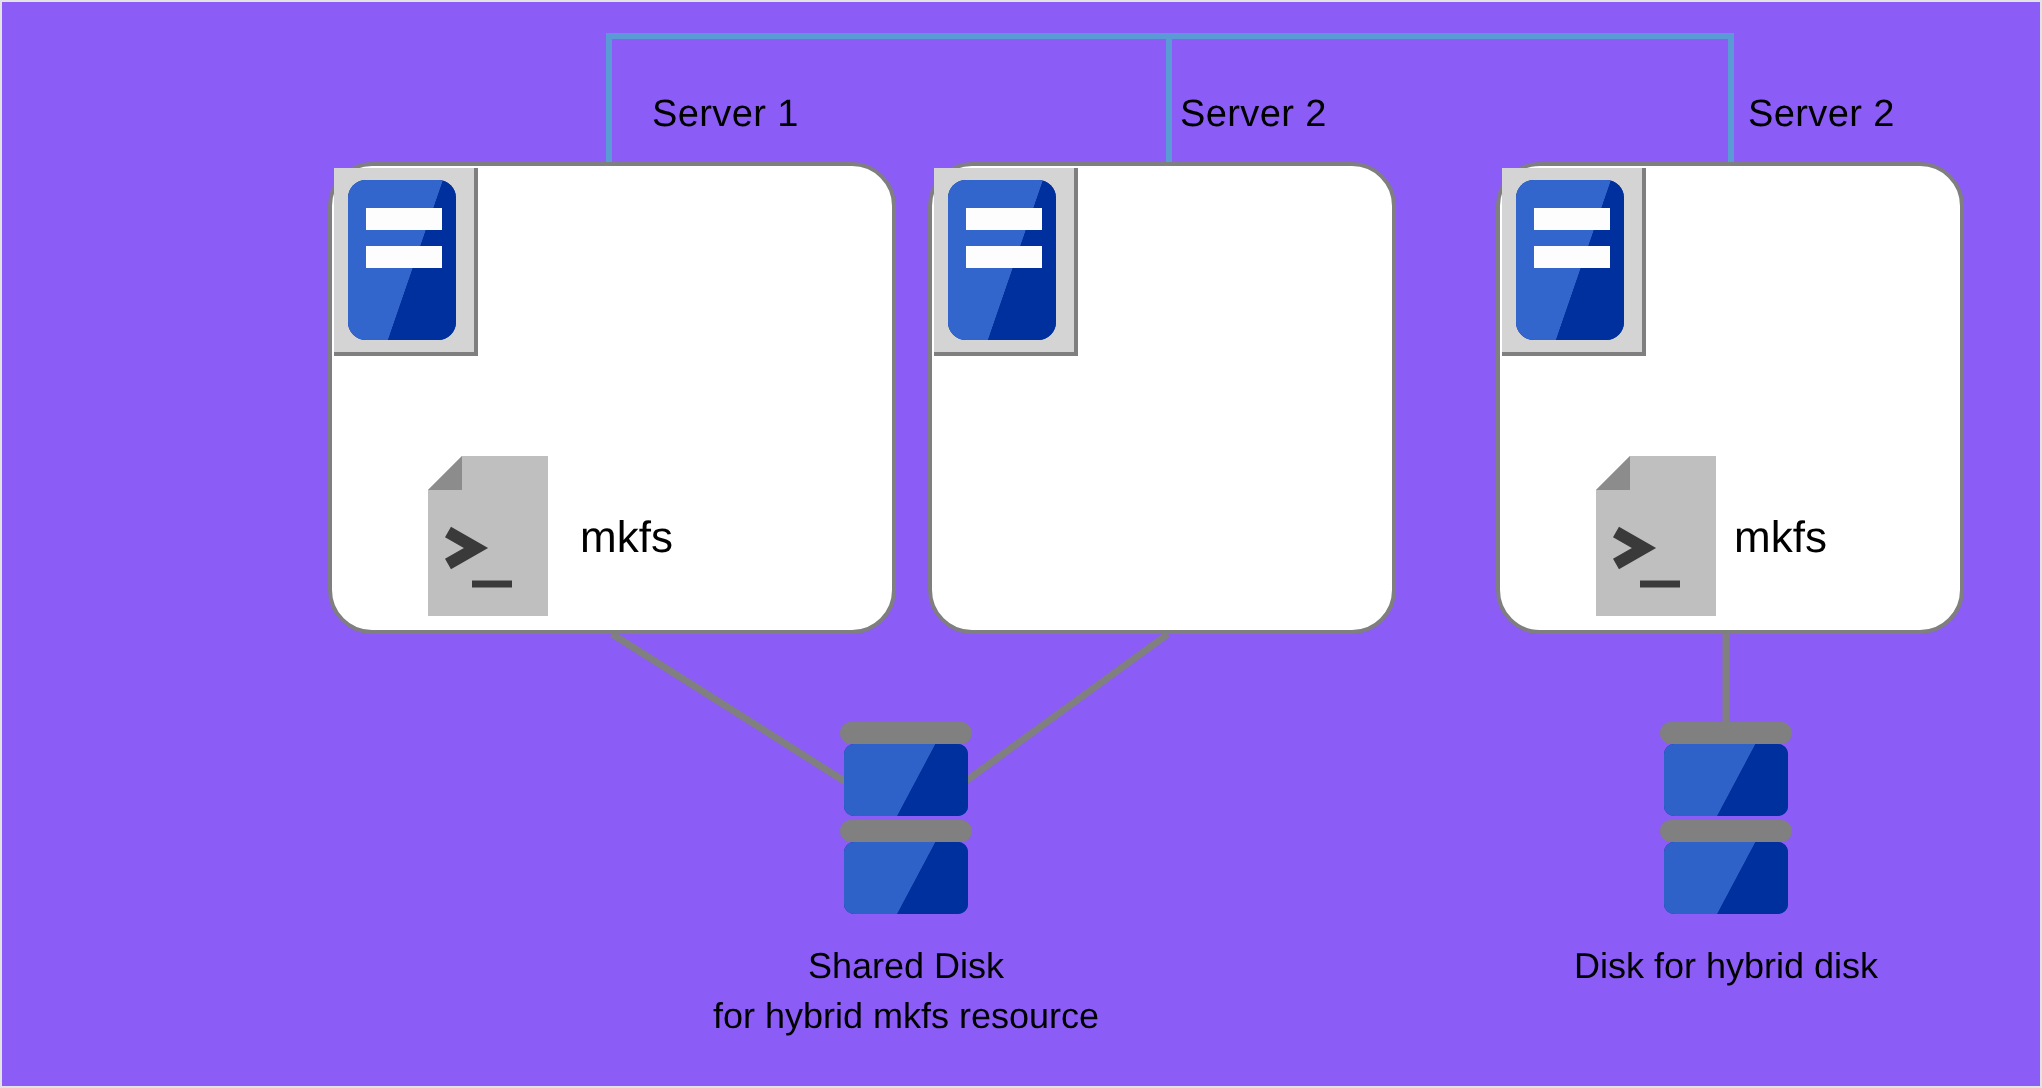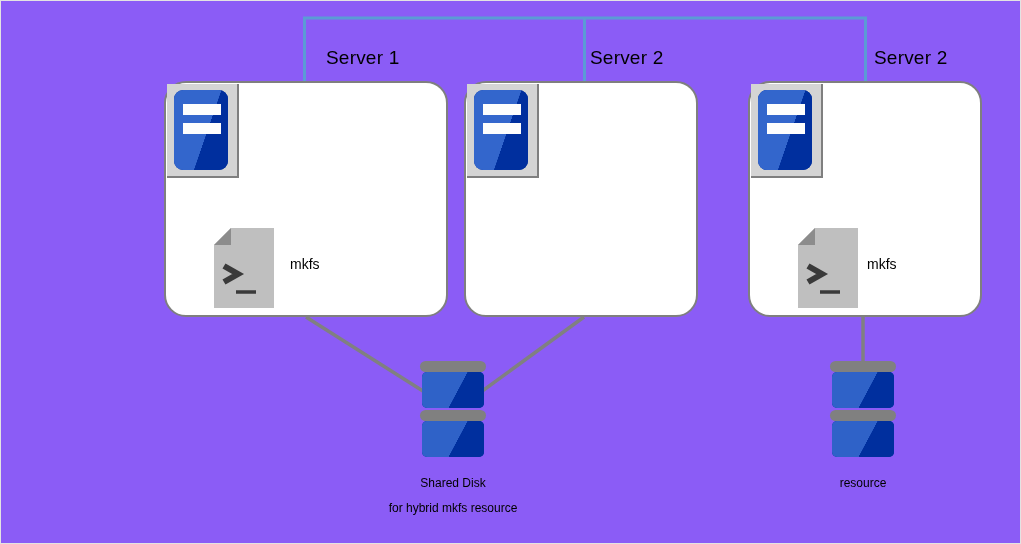--- a/index.html
+++ b/index.html
@@ -96,21 +96,21 @@
   
   .script-icon {
     position: absolute;
     width: 60px;
     height: 80px;
   }
   #script-icon-1 { left: 213px; top: 227px; }
   #script-icon-3 { left: 797px; top: 227px; }
   .script-label {
     position: absolute;
-    font-size: 14px;
+    font-size: 22px;
     color: #000000;
     white-space: nowrap;
   }
   #script-label-1 { left: 289px; top: 255px; }
   #script-label-3 { left: 866px; top: 255px; }
 
   
   .disk-icon {
     position: absolute;
     width: 66px;
@@ -145,21 +145,21 @@
   }
   .disk-plate-1 { top: 0px; }
   .disk-body-1  { top: 11px; }
   .disk-plate-2 { top: 49px; }
   .disk-body-2  { top: 60px; }
 
   
   .disk-caption {
     position: absolute;
     text-align: center;
-    font-size: 12px;
+    font-size: 18px;
     color: #000000;
     line-height: 25px;
     white-space: nowrap;
   }
   #disk-caption-shared { left: 292px; top: 470px; width: 320px; }
   #disk-caption-local  { left: 712px; top: 470px; width: 300px; }
 </style>
 </head>
 <body>
 
@@ -252,16 +252,16 @@
     <div class="disk-plate disk-plate-1"></div>
     <div class="disk-body disk-body-1">
       <div class="disk-body-sheen"></div>
     </div>
     <div class="disk-plate disk-plate-2"></div>
     <div class="disk-body disk-body-2">
       <div class="disk-body-sheen"></div>
     </div>
   </div>
   <div class="disk-caption" id="disk-caption-local">
-    <div>resource</div>
+    <div>Disk for hybrid disk</div>
   </div>
 
 </div>
 
 </body></html>

